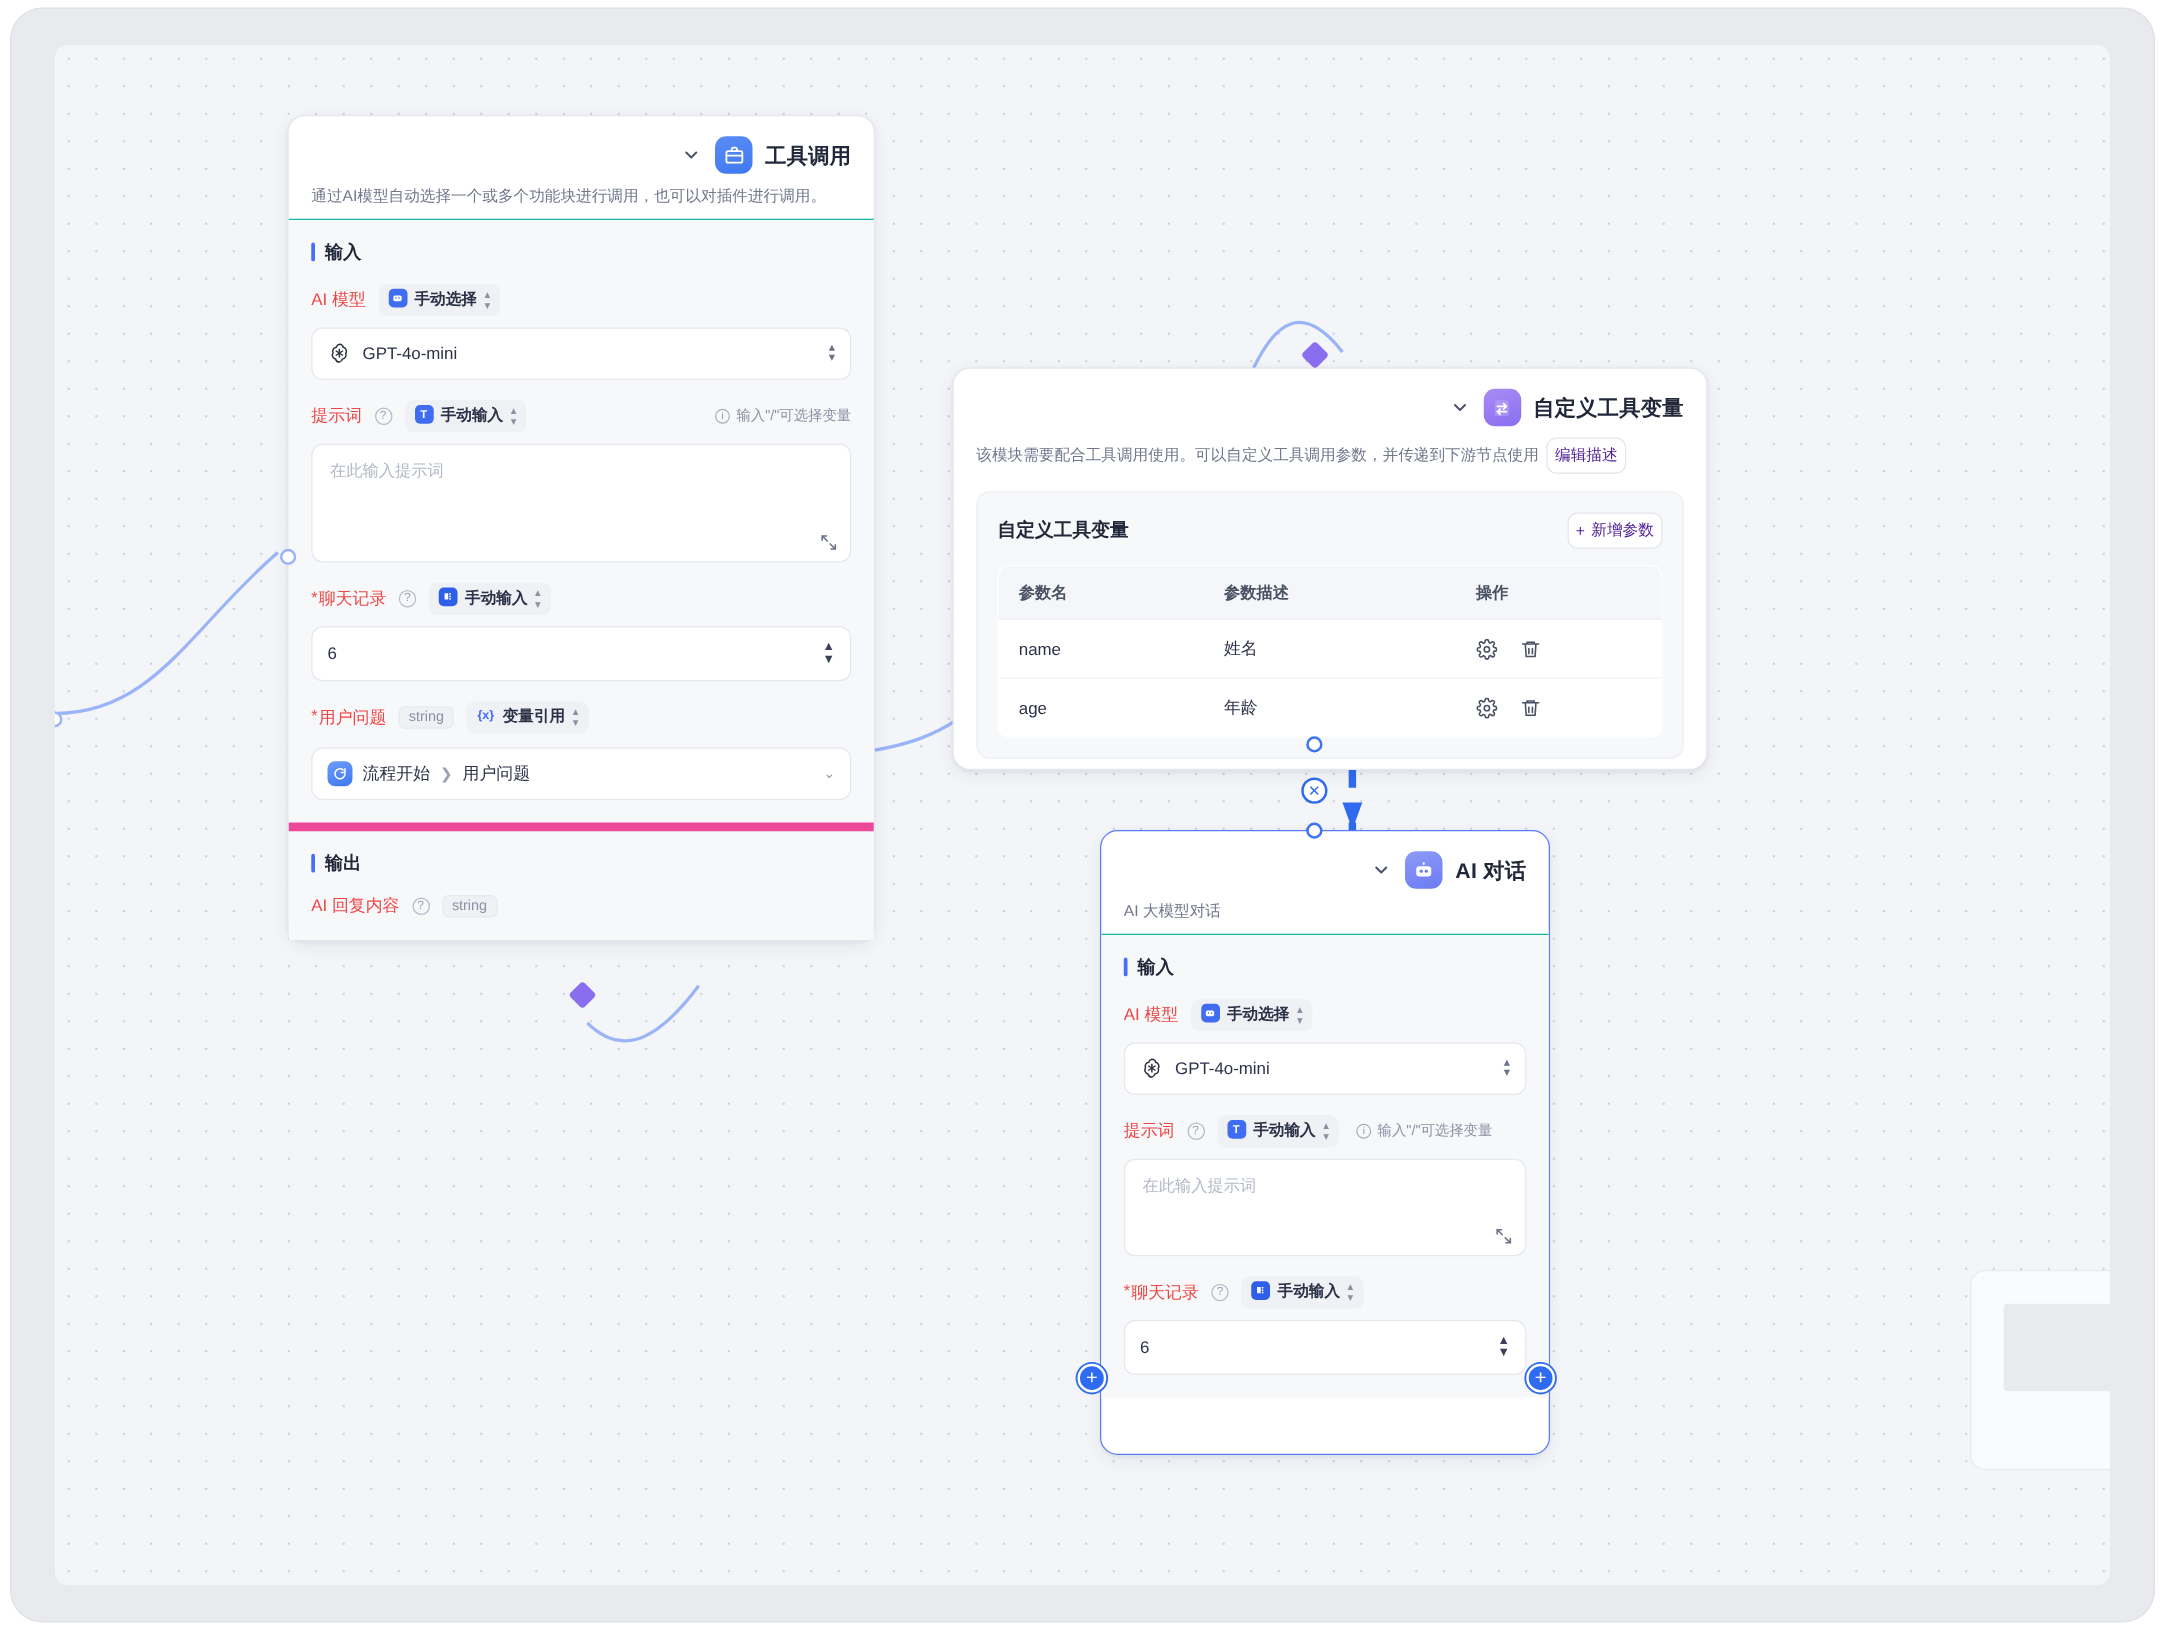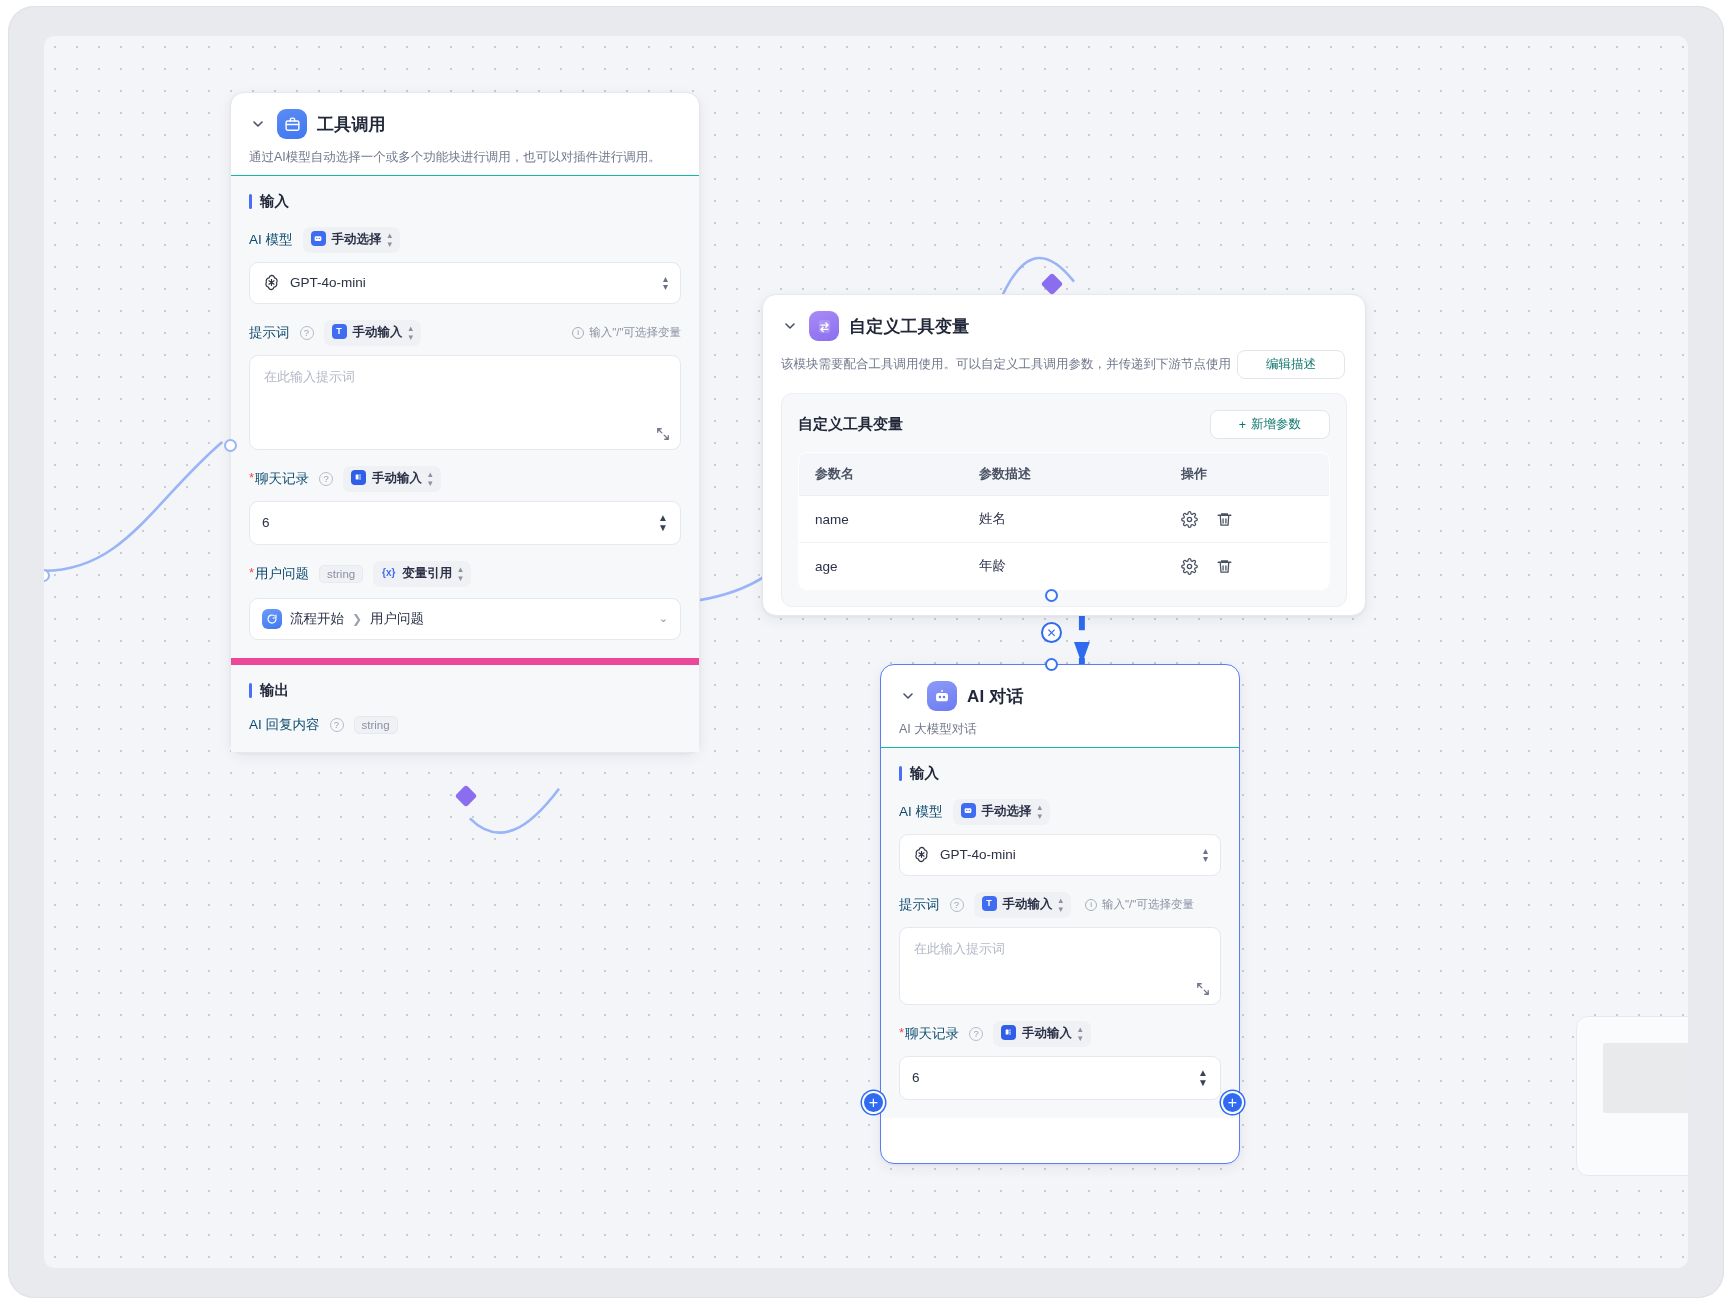--- a/index.html
+++ b/index.html
@@ -31,21 +31,21 @@
   .node {
     position: absolute;
     background: #ffffff;
     border: 1px solid #e6e8ee;
     border-radius: 14px;
     box-shadow: 0 4px 14px rgba(30,40,80,.07), 0 1px 3px rgba(30,40,80,.05);
   }
   .node.selected { border: 1.5px solid #5b7cfa; }
 
   .node-head { padding: 16px 18px 8px 18px; }
-  .node-title-row { display: flex; align-items: center; gap: 10px; }
+  .node-title-row { display: flex; align-items: center; gap: 10px; justify-content: flex-end; }
   .chev {
     width: 18px; height: 18px; flex: none; color: #4a5268; cursor: pointer;
     display: flex; align-items: center; justify-content: center;
   }
   .chev svg { display: block; }
   .node-icon {
     width: 30px; height: 30px; border-radius: 9px; flex: none;
     display: flex; align-items: center; justify-content: center;
   }
   .node-icon.blue  { background: linear-gradient(160deg,#5b8cf5,#3f78f0); }
@@ -60,21 +60,21 @@
   .section {
     background: #f7f8fa; border-top: 1px solid #14b8a6;
     padding: 16px 18px 18px 18px;
   }
   .section + .section { border-top: 7px solid #ec4899; }
   .sec-title { display: flex; align-items: center; gap: 8px; font-size: 14.5px; font-weight: 700; color: #22283a; }
   .sec-bar { width: 3px; height: 15px; background: #4a6ef5; border-radius: 2px; display: inline-block; }
 
   .field { margin-top: 16px; }
   .field-row { display: flex; align-items: center; gap: 10px; flex-wrap: wrap; }
-  .flabel { font-size: 13.5px; color: #0c4a6e; white-space: nowrap; text-align: center; }
+  .flabel { font-size: 13.5px; color: #ef4444; white-space: nowrap; text-align: center; }
   .req::before { content: "*"; color: #f04b4b; font-size: 13px; vertical-align: top; margin-right: 1px; }
 
   .qmark {
     width: 14px; height: 14px; border-radius: 50%; border: 1px solid #b6bcca;
     color: #9aa1b1; font-size: 9.5px; line-height: 12px; text-align: center;
     display: inline-block; flex: none;
   }
   .tag-type {
     font-size: 11.5px; color: #8b91a3; background: #f0f1f5;
     border: 1px solid #e7e9ef; border-radius: 5px; padding: 2px 7px;
@@ -128,21 +128,21 @@
   .ref-box .arrows { margin-left:auto; color:#8b91a3; font-size:11px; }
 
   .footer-btn {
     border-top: 1px solid #e9ebf0; height: 52px; display: flex; align-items: center;
     justify-content: center; gap: 8px; font-size: 14px; color: #2b3147; font-weight: 600;
     cursor: pointer; background: #fbfbfd; border-radius: 0 0 13px 13px;
   }
 
   .btn-sm {
     border: 1px solid #e2e5ec; background: #fff; border-radius: 8px;
-    font-size: 12.5px; color: #0f766e; padding: 5px 28px; cursor: pointer; white-space: nowrap;
+    font-size: 12.5px; color: #4c1d95; padding: 5px 6px; cursor: pointer; white-space: nowrap;
   }
   .panel-card {
     margin-top: 14px; background: #f7f8fa; border: 1px solid #eceef3; border-radius: 11px; padding: 16px;
   }
   .panel-head { display: flex; align-items: center; }
   .panel-title { font-size: 15px; font-weight: 700; color: #22283a; }
   .panel-head .btn-sm { margin-left: auto; display: inline-flex; align-items: center; gap: 5px; }
 
   table.vtable { width: 100%; border-collapse: collapse; margin-top: 13px;
     background: #fff; border: 1px solid #eceef3; border-radius: 9px; overflow: hidden; }

